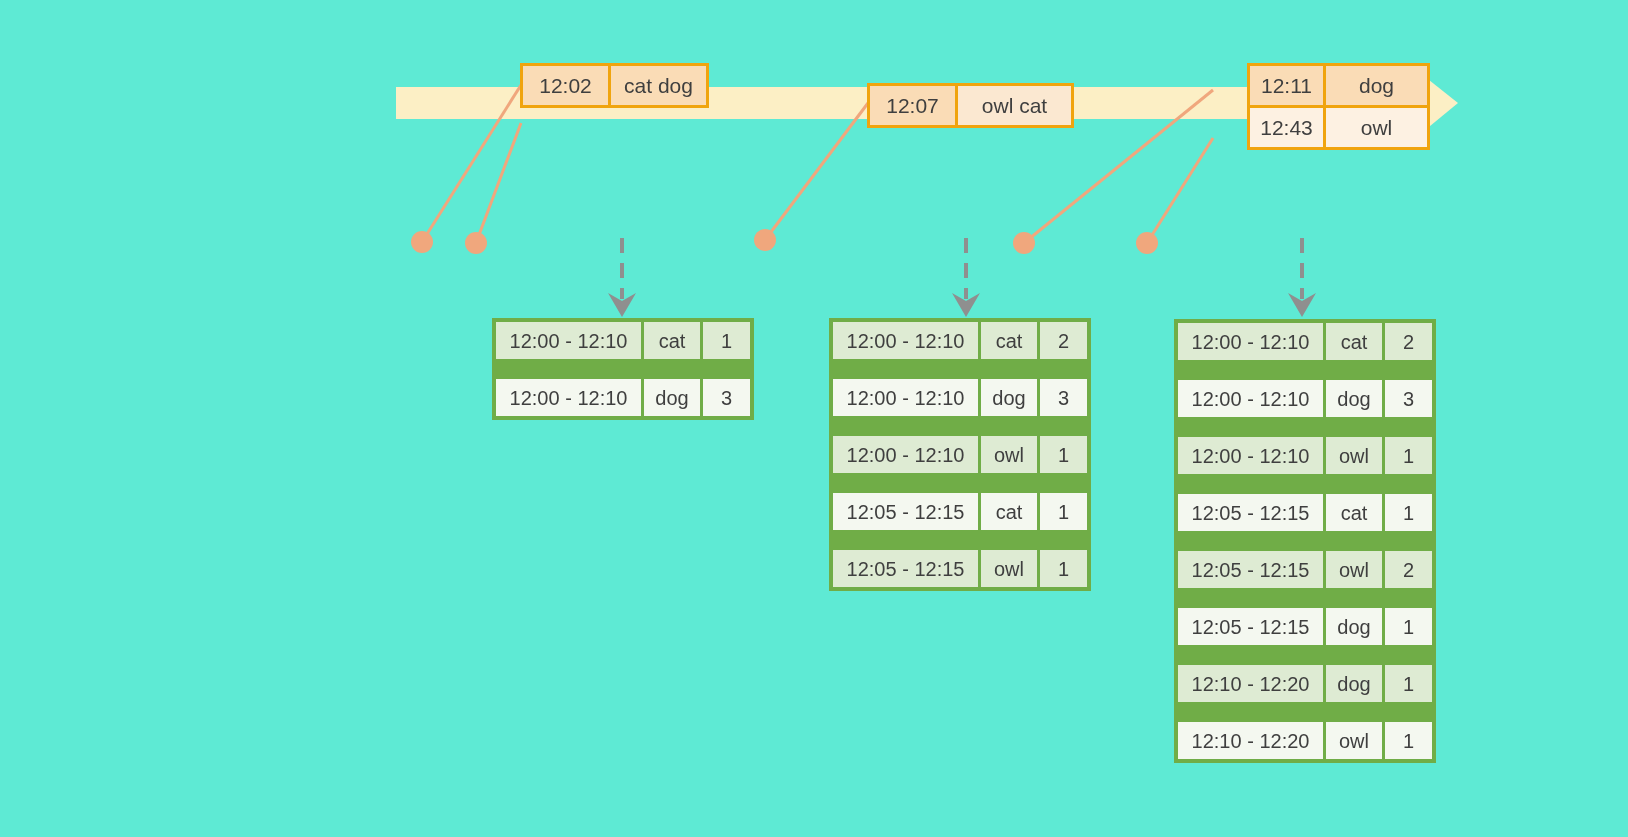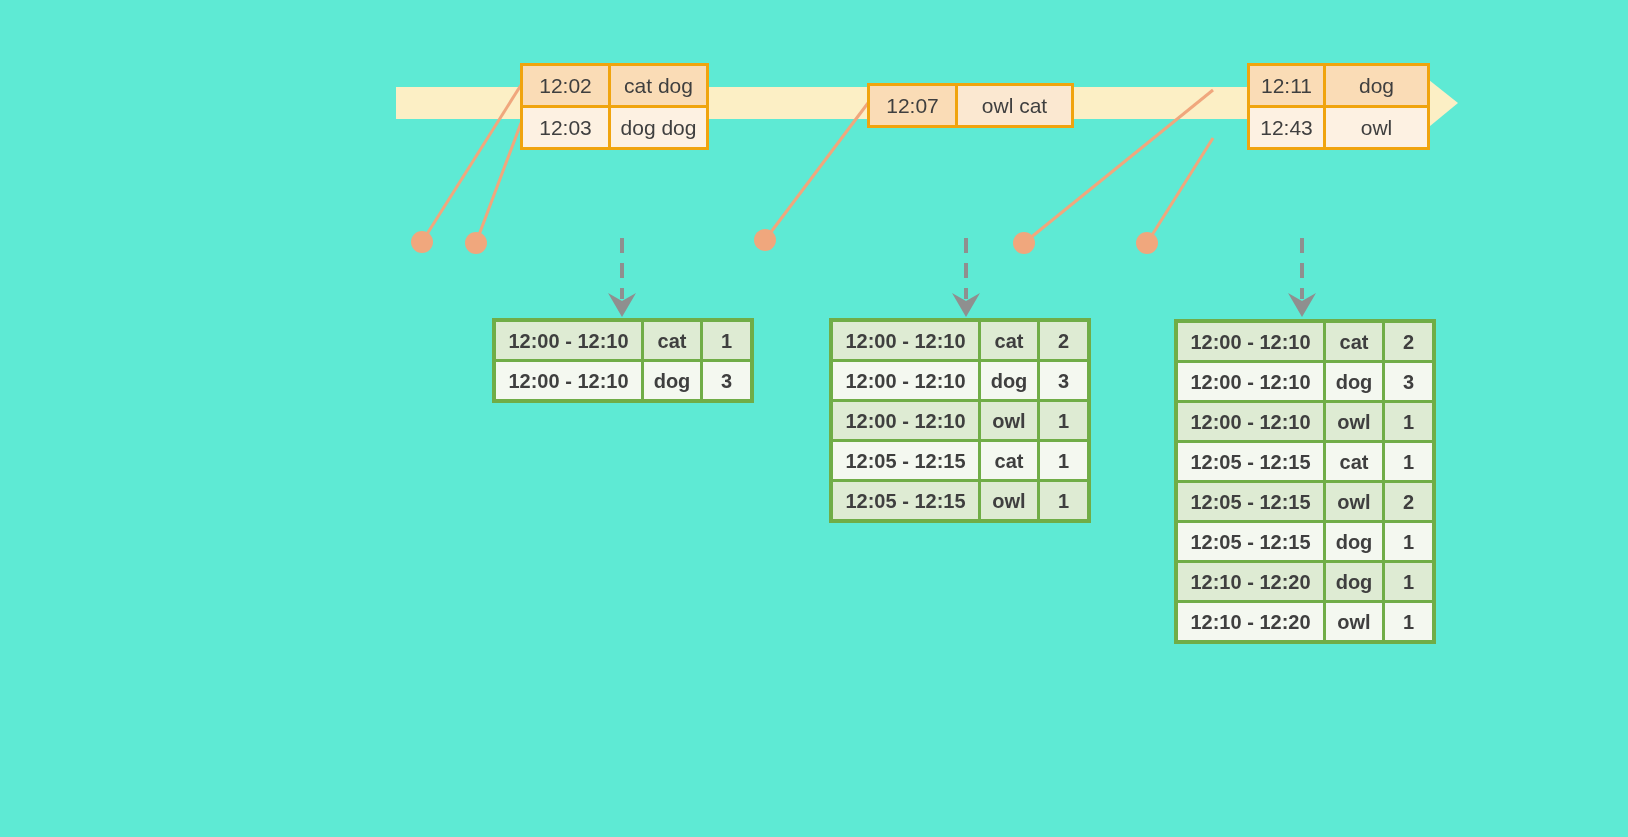--- a/index.html
+++ b/index.html
@@ -20,22 +20,22 @@
   .et2 .trow{grid-template-columns:85px 113px;}
   .et3 .trow{grid-template-columns:73px 101px;}
   .etable .tcell{
     background:var(--peach);display:flex;align-items:center;justify-content:center;
     font-size:21px;line-height:1;
   }
   .etable .trow.alt .tcell{background:var(--cream);}
   .etable.single .tcell.c1{background:var(--peach_light);}
   
   .gtable{
-    position:absolute;z-index:3;display:grid;row-gap:3px;
-    background:var(--green);border:4px solid var(--green);font-weight:bold;
+    position:absolute;z-index:3;display:grid;row-gap:20px;
+    background:var(--green);border:4px solid var(--green);
   }
   .gtable .trow{display:grid;grid-template-columns:145px 56px 47px;column-gap:3px;height:37px;}
   .gtable .tcell{
     background:var(--gdark);display:flex;align-items:center;justify-content:center;
     font-size:20px;line-height:1;
   }
   .gtable .trow.alt .tcell{background:var(--glight);}
   
   .band-head{fill:var(--band);}
   .conn{stroke:var(--salmon);stroke-width:3;fill:none;}
@@ -77,24 +77,20 @@
     <g>
       <line class="trig" x1="1302" y1="238" x2="1302" y2="299"></line>
       <polygon class="trig-head" points="1288,293 1302,317 1316,293 1302,301"></polygon>
     </g>
   </svg>
 
   <div class="etable et1" style="left:520px;top:63px">
       <div class="trow">
         <div class="tcell c0">12:02</div>
         <div class="tcell c1">cat dog</div>
-      </div>
-      <div class="trow alt">
-        <div class="tcell c0">12:03</div>
-        <div class="tcell c1">dog dog</div>
       </div>
     </div>
 
   <div class="etable et2 single" style="left:867px;top:83px">
       <div class="trow">
         <div class="tcell c0">12:07</div>
         <div class="tcell c1">owl cat</div>
       </div>
     </div>
 

